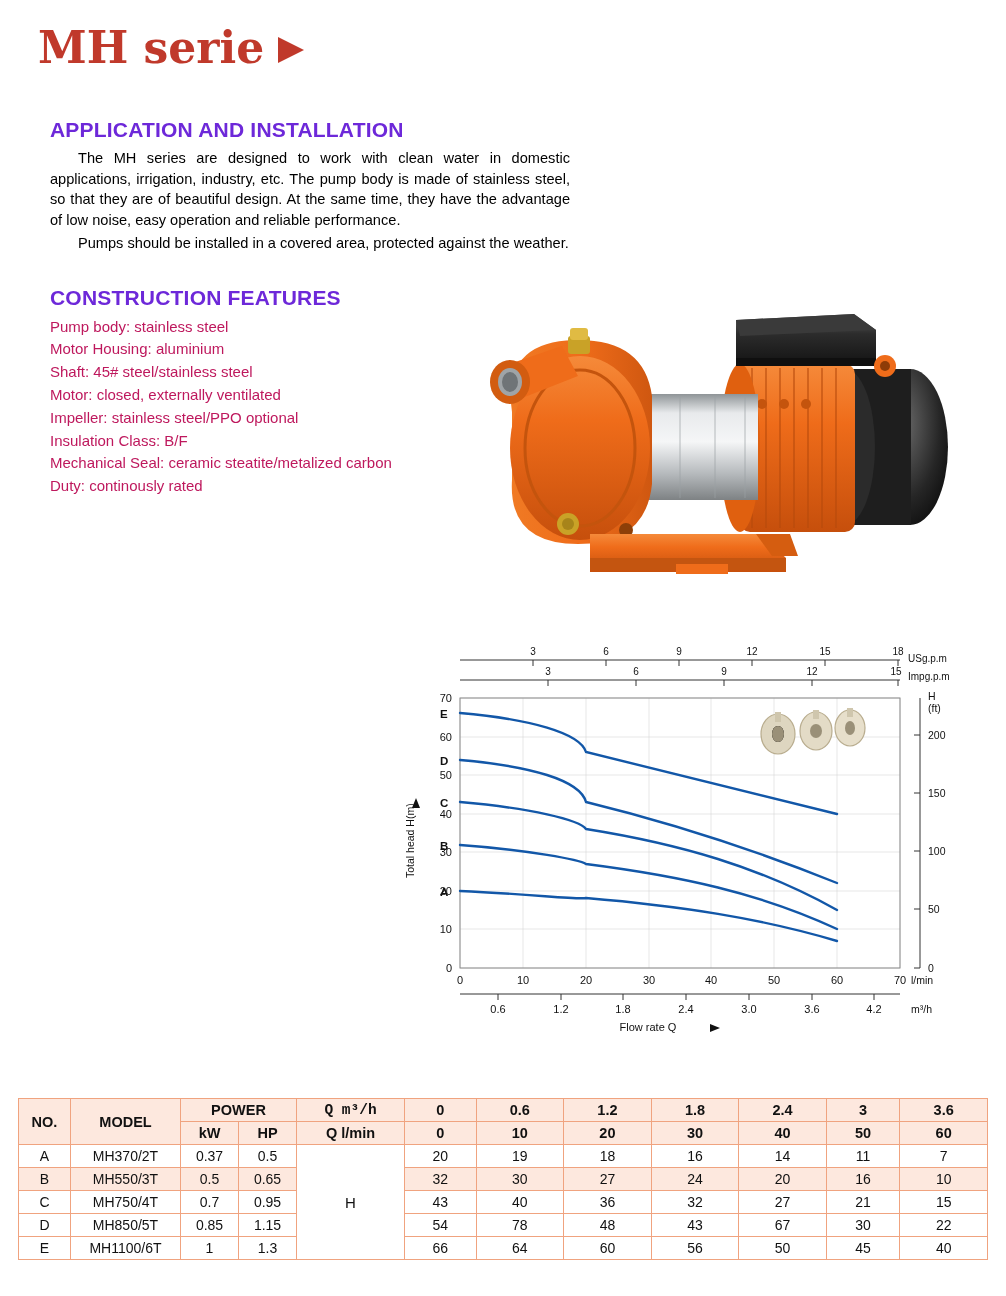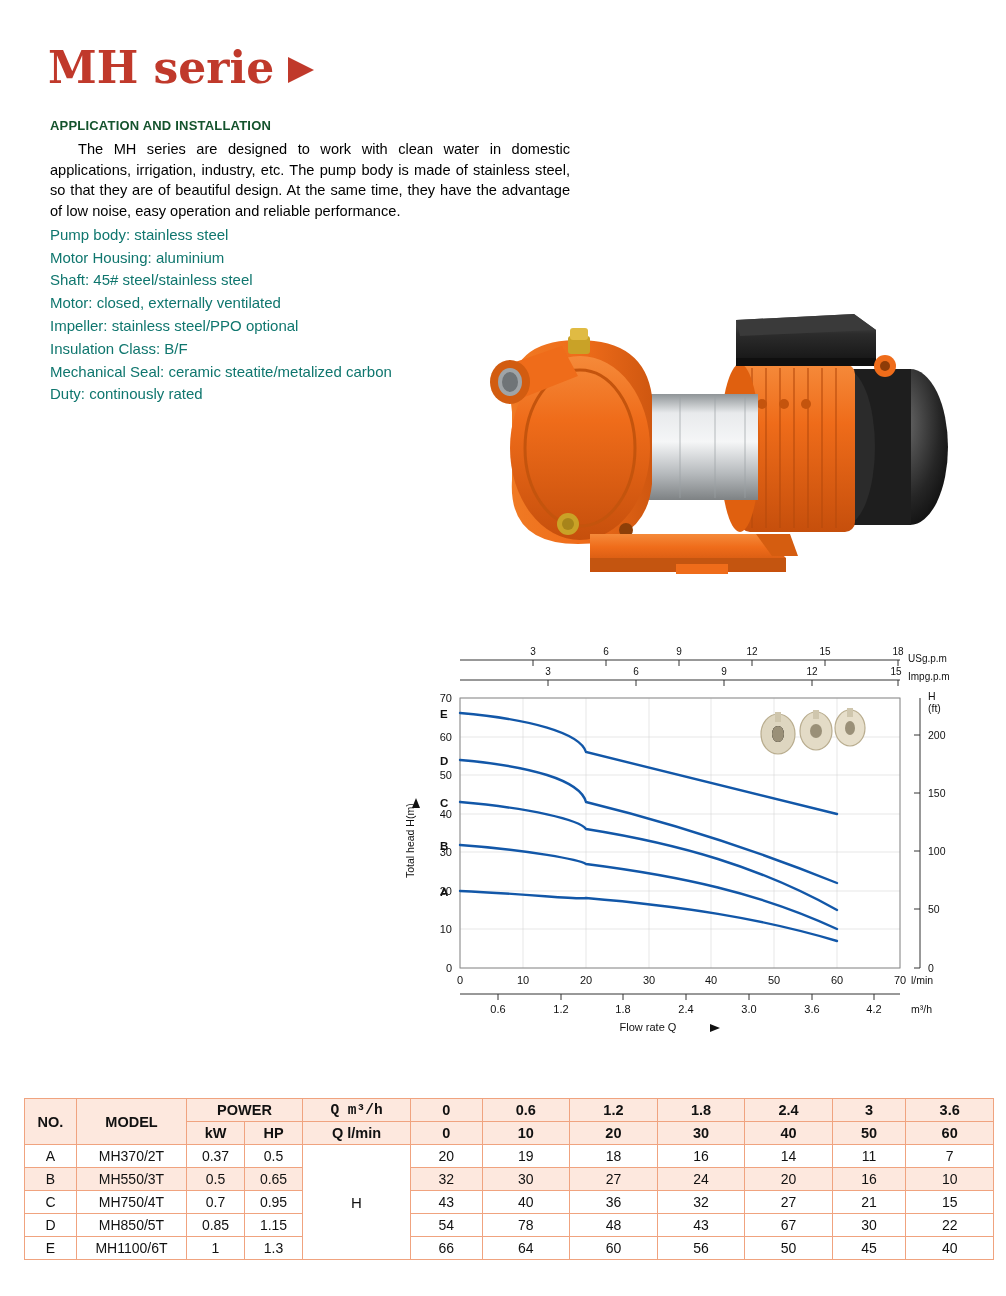--- a/index.html
+++ b/index.html
@@ -10,25 +10,24 @@
     background: #ffffff;
     font-family: "Liberation Sans", sans-serif;
     color: #1a1a1a;
     position: relative;
     overflow: hidden;
   }
 
   
   .header {
     position: absolute;
-    left: 48px;
+    left: 38px;
     top: 26px;
     display: flex;
     align-items: center;
-    margin-top: 20px;
   }
   .brand-title {
     font-family: "DejaVu Serif", serif;
     font-size: 44px;
     font-weight: bold;
     color: #c0392b;
     letter-spacing: 0px;
     line-height: 1;
   }
   .brand-arrow {
@@ -43,40 +42,40 @@
   }
 
   
   .left-col {
     position: absolute;
     left: 50px;
     top: 118px;
     width: 520px;
   }
   .section-heading {
-    color: #14532d;
+    color: #6d28d9;
     font-weight: bold;
-    font-size: 13px;
+    font-size: 21px;
     letter-spacing: 0.2px;
     margin: 0 0 6px 0;
   }
   .body-par {
     font-size: 14.6px;
     line-height: 1.42;
     text-align: justify;
     margin: 0 0 2px 0;
     color: #000000;
   }
   .body-par.indent { text-indent: 28px; }
 
   .features-heading { margin-top: 32px; }
   .feature-line {
     font-size: 15px;
     line-height: 1.52;
-    color: #0f766e;
+    color: #be185d;
   }
 
   
   .pump-photo {
     position: absolute;
     left: 440px;
     top: 272px;
     width: 540px;
     height: 330px;
   }
@@ -94,21 +93,20 @@
   .table-wrap {
     position: absolute;
     left: 18px;
     top: 1098px;
     width: 970px;
   }
   table.spec {
     border-collapse: collapse;
     width: 100%;
     font-size: 14px;
-    margin-left: 6px;
   }
   table.spec td, table.spec th {
     border: 1px solid #f0a37f;
     text-align: center;
     padding: 3px 2px;
     font-weight: normal;
     color: #111;
   }
   table.spec .hdr {
     font-weight: bold;
@@ -128,21 +126,23 @@
 
 <div class="header">
   <div class="brand-title">MH serie</div>
   <div class="brand-arrow"></div>
 </div>
 
 <div class="left-col">
 
   <div class="section-heading">APPLICATION AND INSTALLATION</div>
   <p class="body-par indent">The MH series are designed to work with clean water in domestic applications, irrigation, industry, etc. The pump body is made of stainless steel, so that they are of beautiful design. At the same time, they have the advantage of low noise, easy operation and reliable performance.</p>
-
+  <p class="body-par indent">Pumps should be installed in a covered area, protected against the weather.</p>
+
+  <div class="section-heading features-heading">CONSTRUCTION FEATURES</div>
   <div class="feature-line">Pump body: stainless steel</div>
   <div class="feature-line">Motor Housing: aluminium</div>
   <div class="feature-line">Shaft: 45# steel/stainless steel</div>
   <div class="feature-line">Motor: closed, externally ventilated</div>
   <div class="feature-line">Impeller:  stainless steel/PPO optional</div>
   <div class="feature-line">Insulation Class: B/F</div>
   <div class="feature-line">Mechanical Seal: ceramic steatite/metalized carbon</div>
   <div class="feature-line">Duty: continously rated</div>
 </div>
 

